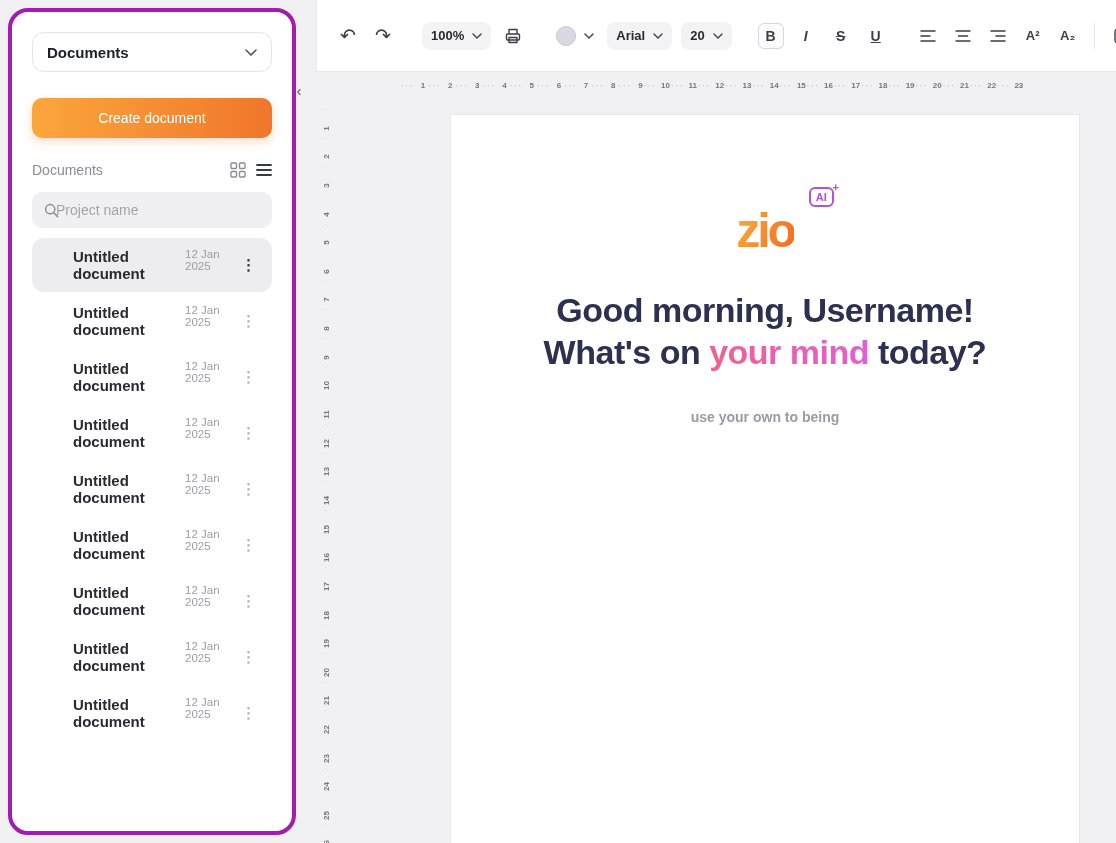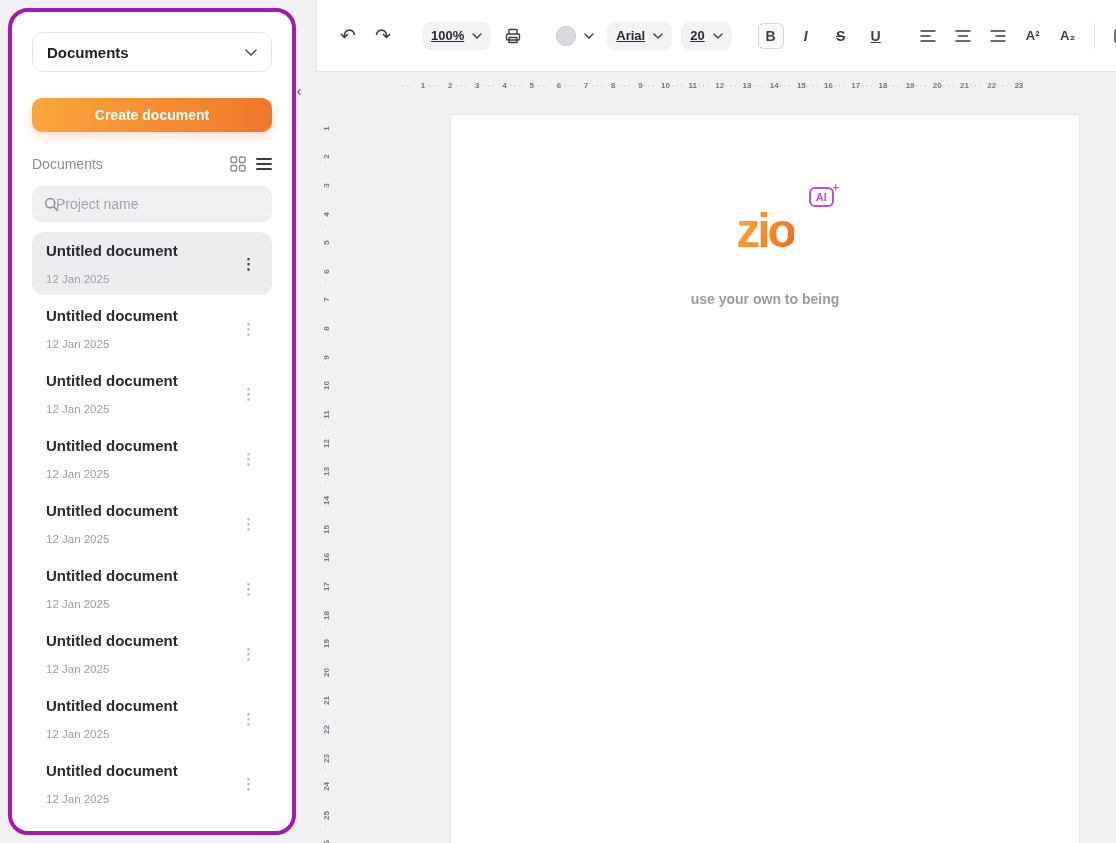--- a/index.html
+++ b/index.html
@@ -17,23 +17,23 @@
     background:#fff; border:4px solid #a21caf; border-radius:20px;
     padding:20px; overflow:hidden;
   }
   .doc-select {
     display:flex; align-items:center; justify-content:space-between;
     height:40px; border:1px solid #e3e3e8; border-radius:12px;
     padding:0 14px; cursor:pointer; background:#fff;
   }
   .doc-select span { font-size:15px; font-weight:700; color:#1d1f2b; }
   .create-btn {
-    margin-top:26px; width:100%; height:34px; border:none; border-radius:10px;
+    margin-top:26px; width:100%; height:40px; border:none; border-radius:10px;
     background:linear-gradient(90deg,#fba63c,#f0762b);
-    color:#fff; font-size:14px; font-weight:700; cursor:pointer;
+    color:#fff; font-size:14px; font-weight:400; cursor:pointer;
     font-family:"Liberation Sans", sans-serif;
     box-shadow:0 4px 10px rgba(240,118,43,.25);
   }
   .list-header { margin-top:24px; display:flex; align-items:center; }
   .list-header .lbl { font-size:14px; color:#8c8c97; flex:1; }
   .view-toggle { display:flex; gap:10px; align-items:center; }
   .view-toggle svg { display:block; cursor:pointer; }
   .search-box {
     margin-top:14px; position:relative; height:36px;
     background:#f0f0f3; border-radius:10px; display:flex; align-items:center;
@@ -44,21 +44,21 @@
     padding-left:24px; font-size:14px; color:#2a2a33;
     font-family:"Liberation Sans", sans-serif;
   }
   .search-box input::placeholder { color:#a3a3ae; }
   .doc-list { margin-top:10px; }
   .doc-item {
     display:flex; align-items:center; padding:10px 10px 10px 14px;
     border-radius:12px; cursor:pointer; margin-bottom:2px;
   }
   .doc-item.active { background:#ededf0; }
-  .doc-meta { flex:1; display:flex; flex-direction:column; gap:14px; }
+  .doc-meta { flex:1; display:flex; flex-direction:row; gap:8px;margin-left:27px; }
   .doc-title { font-size:15px; font-weight:700; color:#2a2a33; }
   .doc-date { font-size:11.5px; color:#9c9ca6; }
   .kebab { font-size:15px; color:#b9b9c2; padding:0 6px; cursor:pointer; font-weight:700; }
   .doc-item.active .kebab { color:#3a3a42; }
 
   .collapse-btn {
     position:absolute; left:290px; top:80px; width:18px; height:20px;
     display:flex; align-items:center; justify-content:center;
     font-size:15px; color:#55555f; cursor:pointer; background:transparent; border:none;
     z-index:5; font-family:"Liberation Sans", sans-serif;
@@ -72,21 +72,21 @@
   }
   .tb-btn {
     min-width:26px; height:26px; display:flex; align-items:center; justify-content:center;
     border-radius:6px; cursor:pointer; border:none; background:transparent;
     color:#3d3d47; font-family:"Liberation Sans", sans-serif;
   }
   .tb-glyph { font-size:19px; line-height:1; color:#3d3d47; }
   .tb-sep { width:1px; height:26px; background:#e4e4e9; margin:0 4px; }
   .tb-pill {
     display:flex; align-items:center; gap:8px; height:28px; padding:0 9px;
-    background:#f3f3f6; border-radius:8px; cursor:pointer;text-decoration:underline;
+    background:#f3f3f6; border-radius:8px; cursor:pointer;
   }
   .tb-pill span { font-size:13px; font-weight:600; color:#2a2a33; }
   .pill-font { width:92px; justify-content:space-between; }
   .pill-size { width:56px; justify-content:space-between; }
   .color-swatch {
     width:20px; height:20px; border-radius:50%;
     background:#d9d9df; border:1px solid #c7c7cf;
   }
   .fmt { font-size:14px; font-weight:700; }
   .fmt-b { border:1px solid #d5d5dc; border-radius:6px; background:#fbfbfc; }
@@ -480,17 +480,21 @@
     <span class="v-cell">
       <span class="v-num">26</span>
     </span>
   </div>
 
 <div class="page">
   <div class="logo-wrap">
     <span class="logo-text">zio</span>
     <span class="ai-badge"><span>AI</span><span class="plus">+</span></span>
   </div>
+  <h1 class="greeting">
+    <span>Good morning, Username!</span><br>
+    <span>What's on </span><span class="hl">your mind</span><span> today?</span>
+  </h1>
   <p class="subtitle">
     <br>
     <span>use your own to being</span>
   </p>
 </div>
 
 </body></html>

